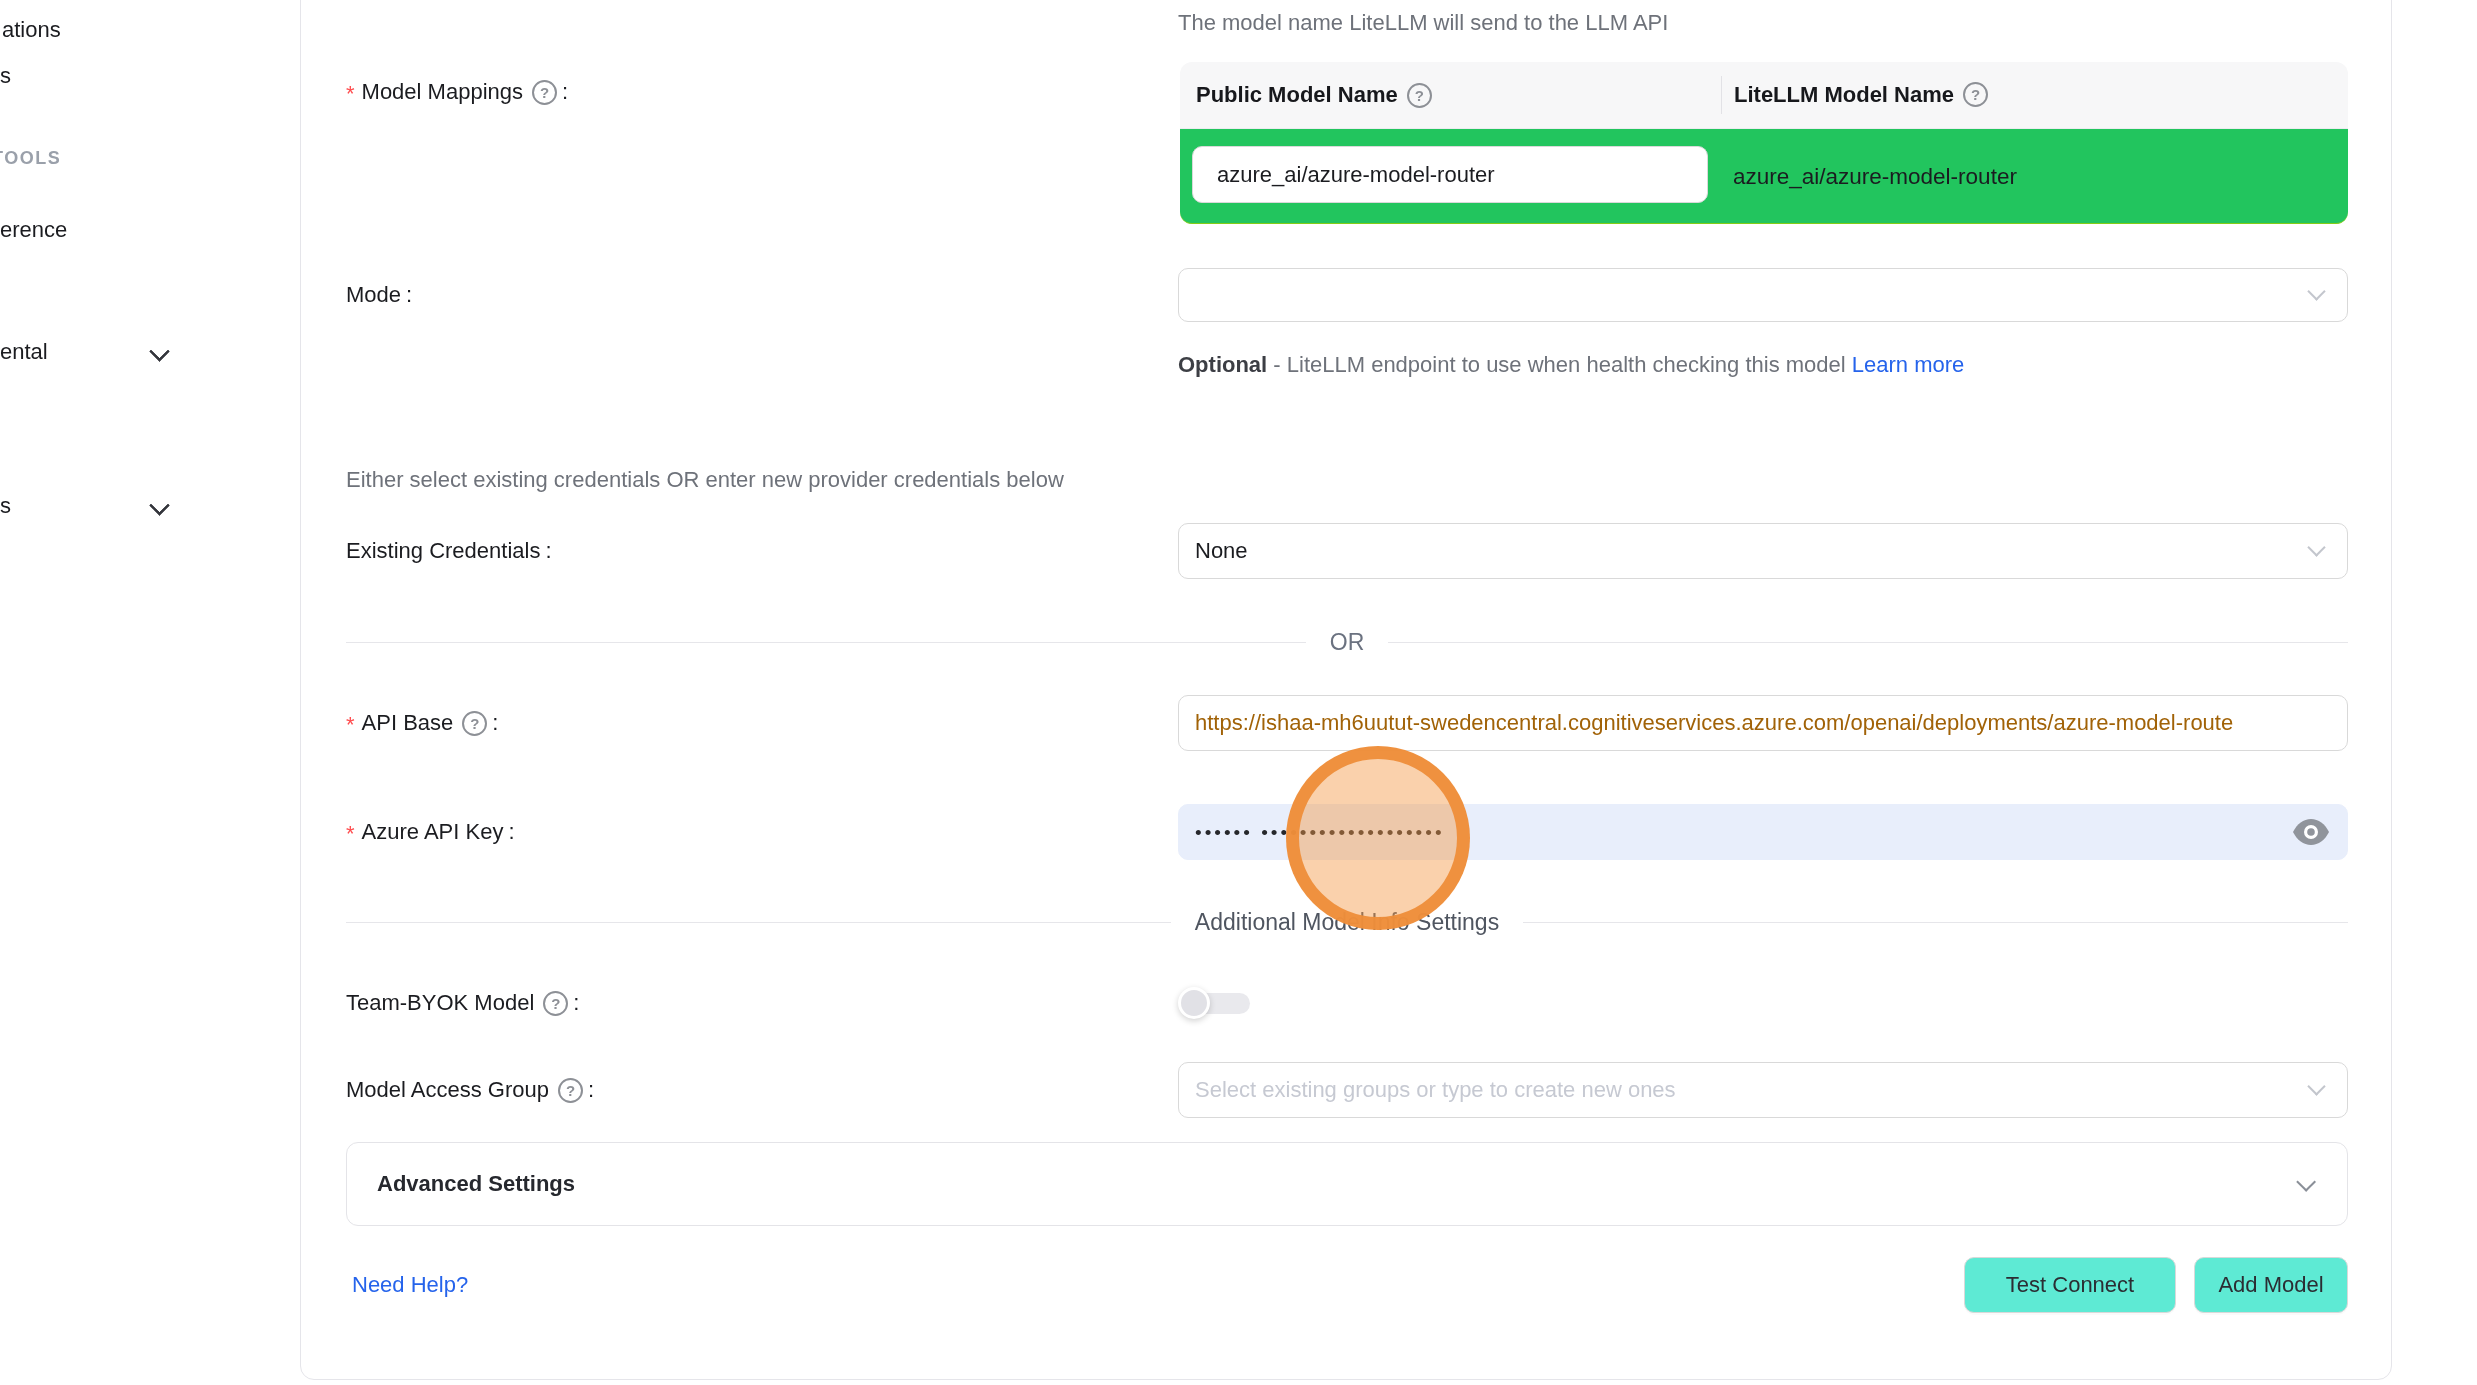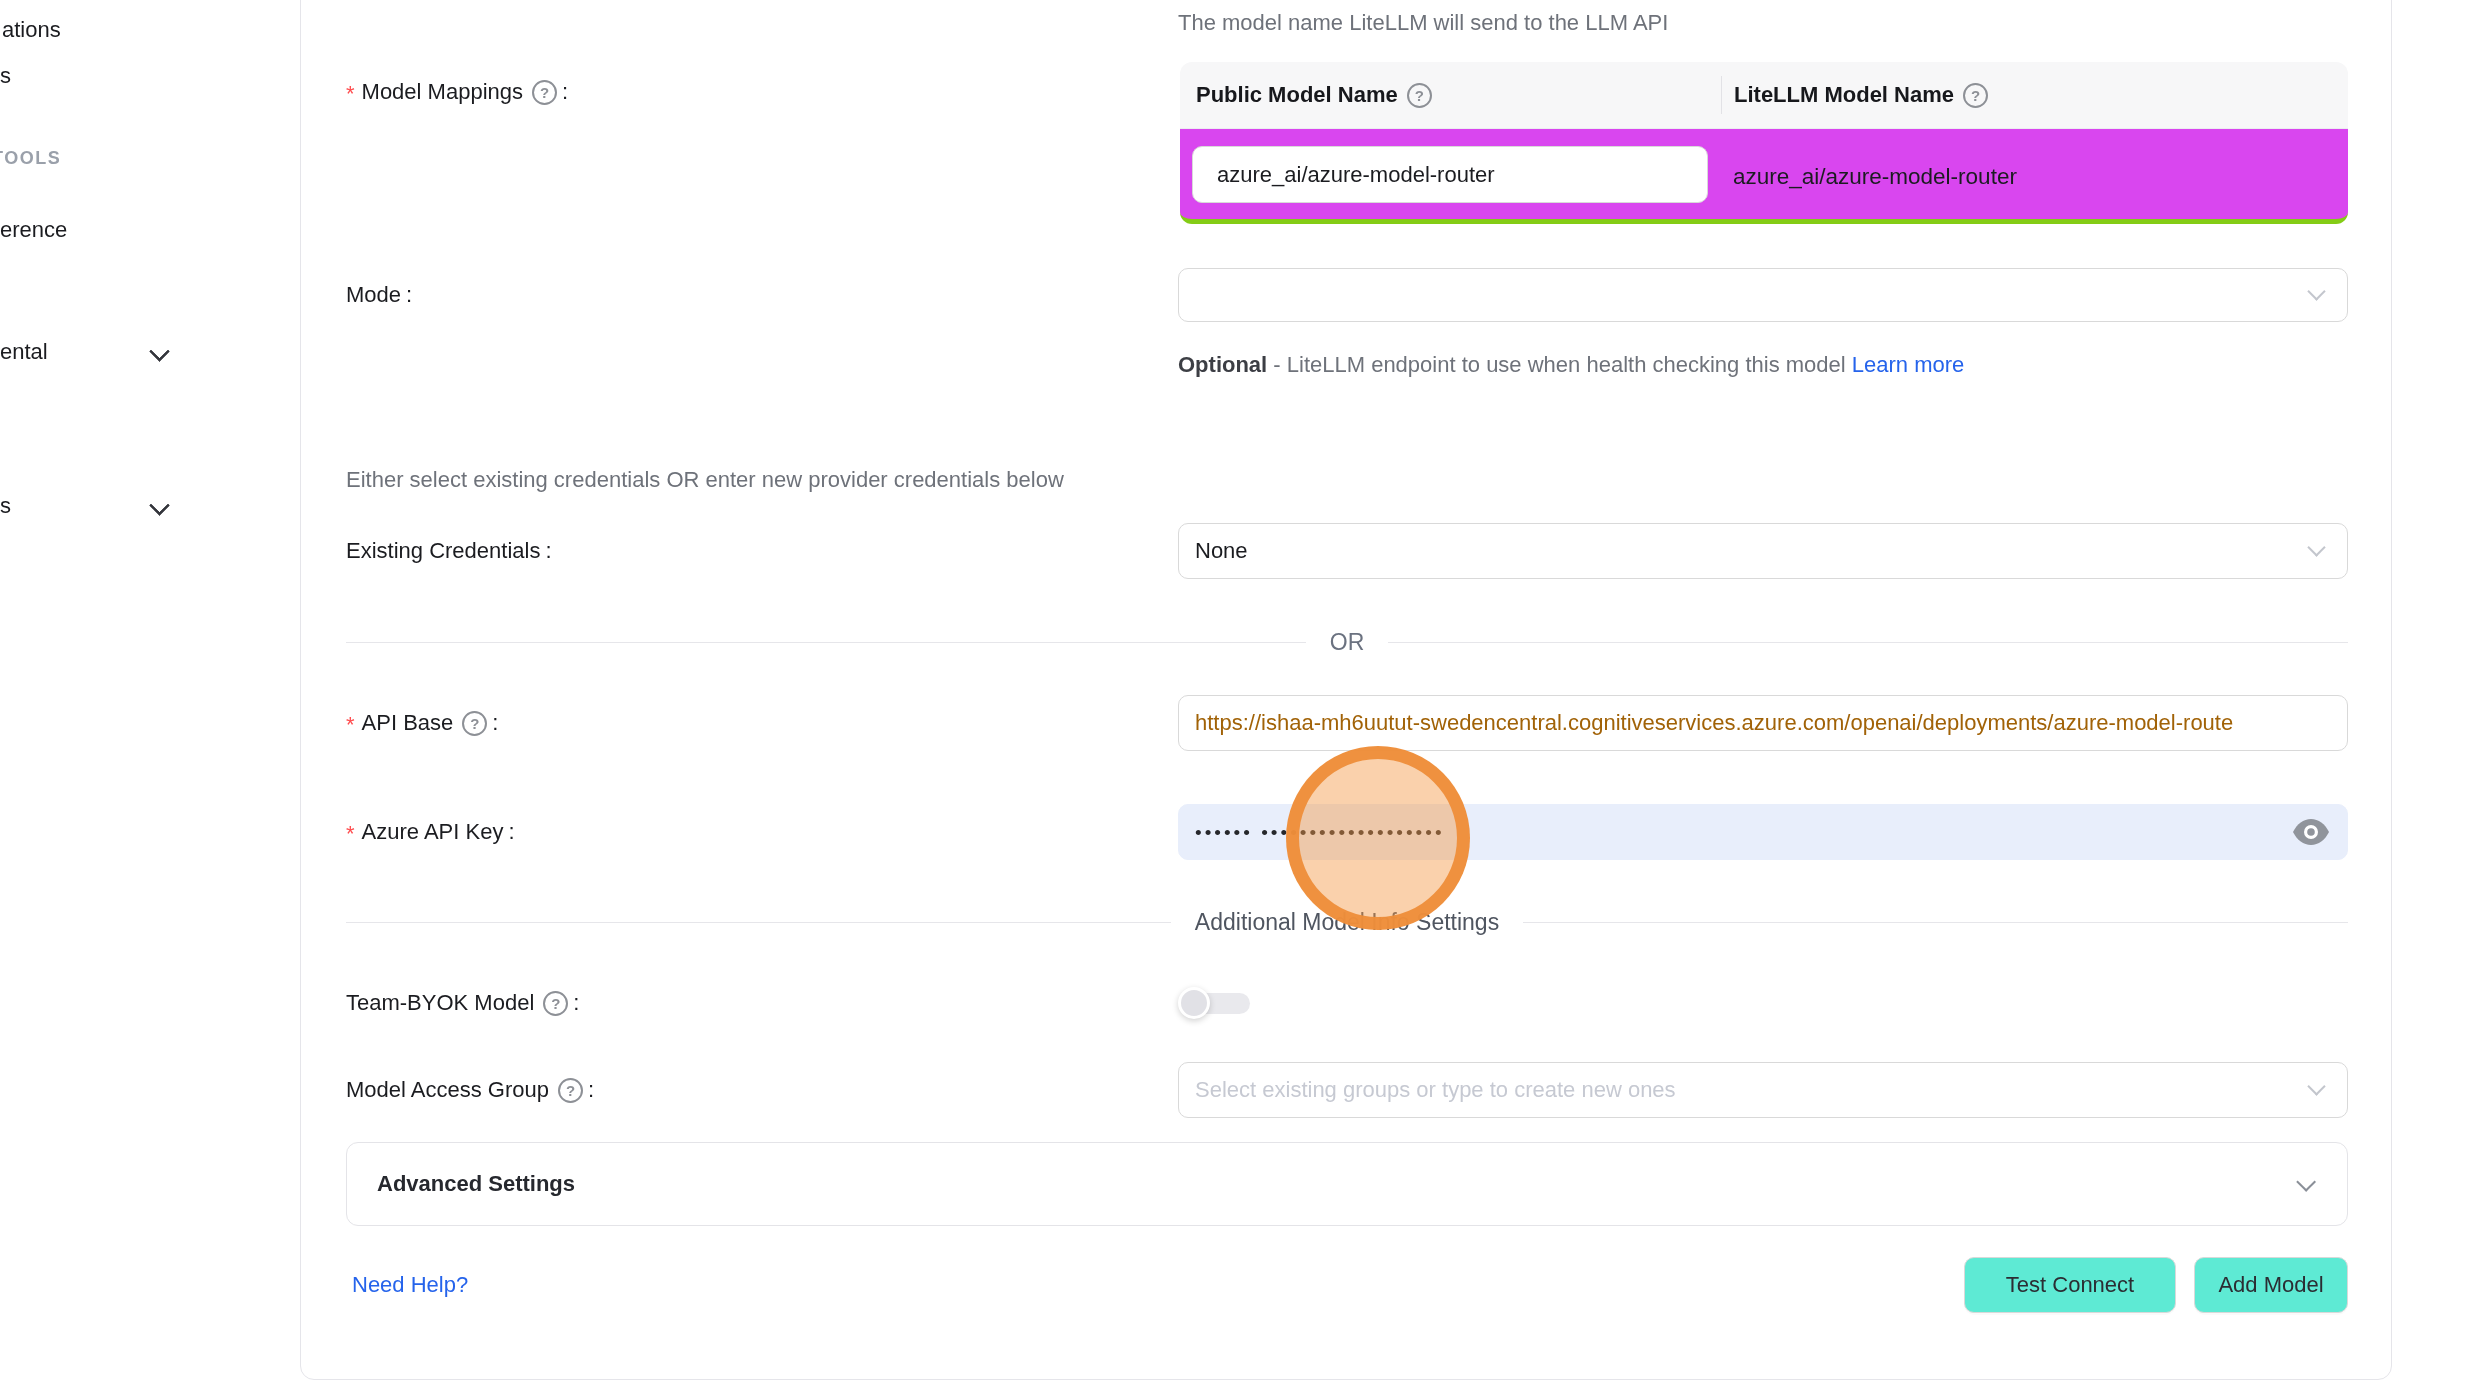--- a/index.html
+++ b/index.html
@@ -43,24 +43,24 @@
   .divider::before, .divider::after { content:""; flex:1; height:0; border-top:1px solid #e6e6ea; }
   .divider span { margin:0 24px; white-space:nowrap; }
 
   
   .map-table { position:absolute; left:1180px; top:62px; width:1168px; border-radius:12px; }
   .map-head { display:flex; height:67px; background:#f7f7f8; border-radius:12px 12px 0 0;
               border-bottom:1px solid #ececf0; align-items:center; }
   .map-head .c1 { width:541px; padding-left:16px; display:flex; align-items:center;
                   font-size:22px; font-weight:700; color:#17181c; }
   .map-head .vsep { width:1px; height:38px; background:#e2e2e6; }
-  .map-head .c2 { flex:1; padding-left:12px; display:flex; align-items:center;
+  .map-head .c2 { flex:1; padding-left:12px; display:flex; align-items:flex-start;
                   font-size:22px; font-weight:700; color:#17181c; }
-  .map-body { position:relative; height:95px; background:#d946ef;
-              border-bottom:5px solid #84cc16; border-radius:0 0 12px 12px; }
+  .map-body { position:relative; height:95px; background:#22c55e;
+              border-bottom:1px solid #84cc16; border-radius:0 0 12px 12px; }
   .map-input { position:absolute; left:12px; top:17px; width:516px; height:57px;
                background:#fff; border:1px solid #d9d9d9; border-radius:10px;
                display:flex; align-items:center; padding:0 24px; font-size:22px; color:#1b1c20; }
   .map-static { position:absolute; left:553px; top:0; height:95px; display:flex;
                 align-items:center; font-size:22.5px; color:#1b1c20; }
 
   
   #helper-top { position:absolute; left:1178px; top:10px; font-size:22px; }
   #lbl-mappings { top:74px; height:36px; }
   #row-mode-label { top:268px; height:54px; }

